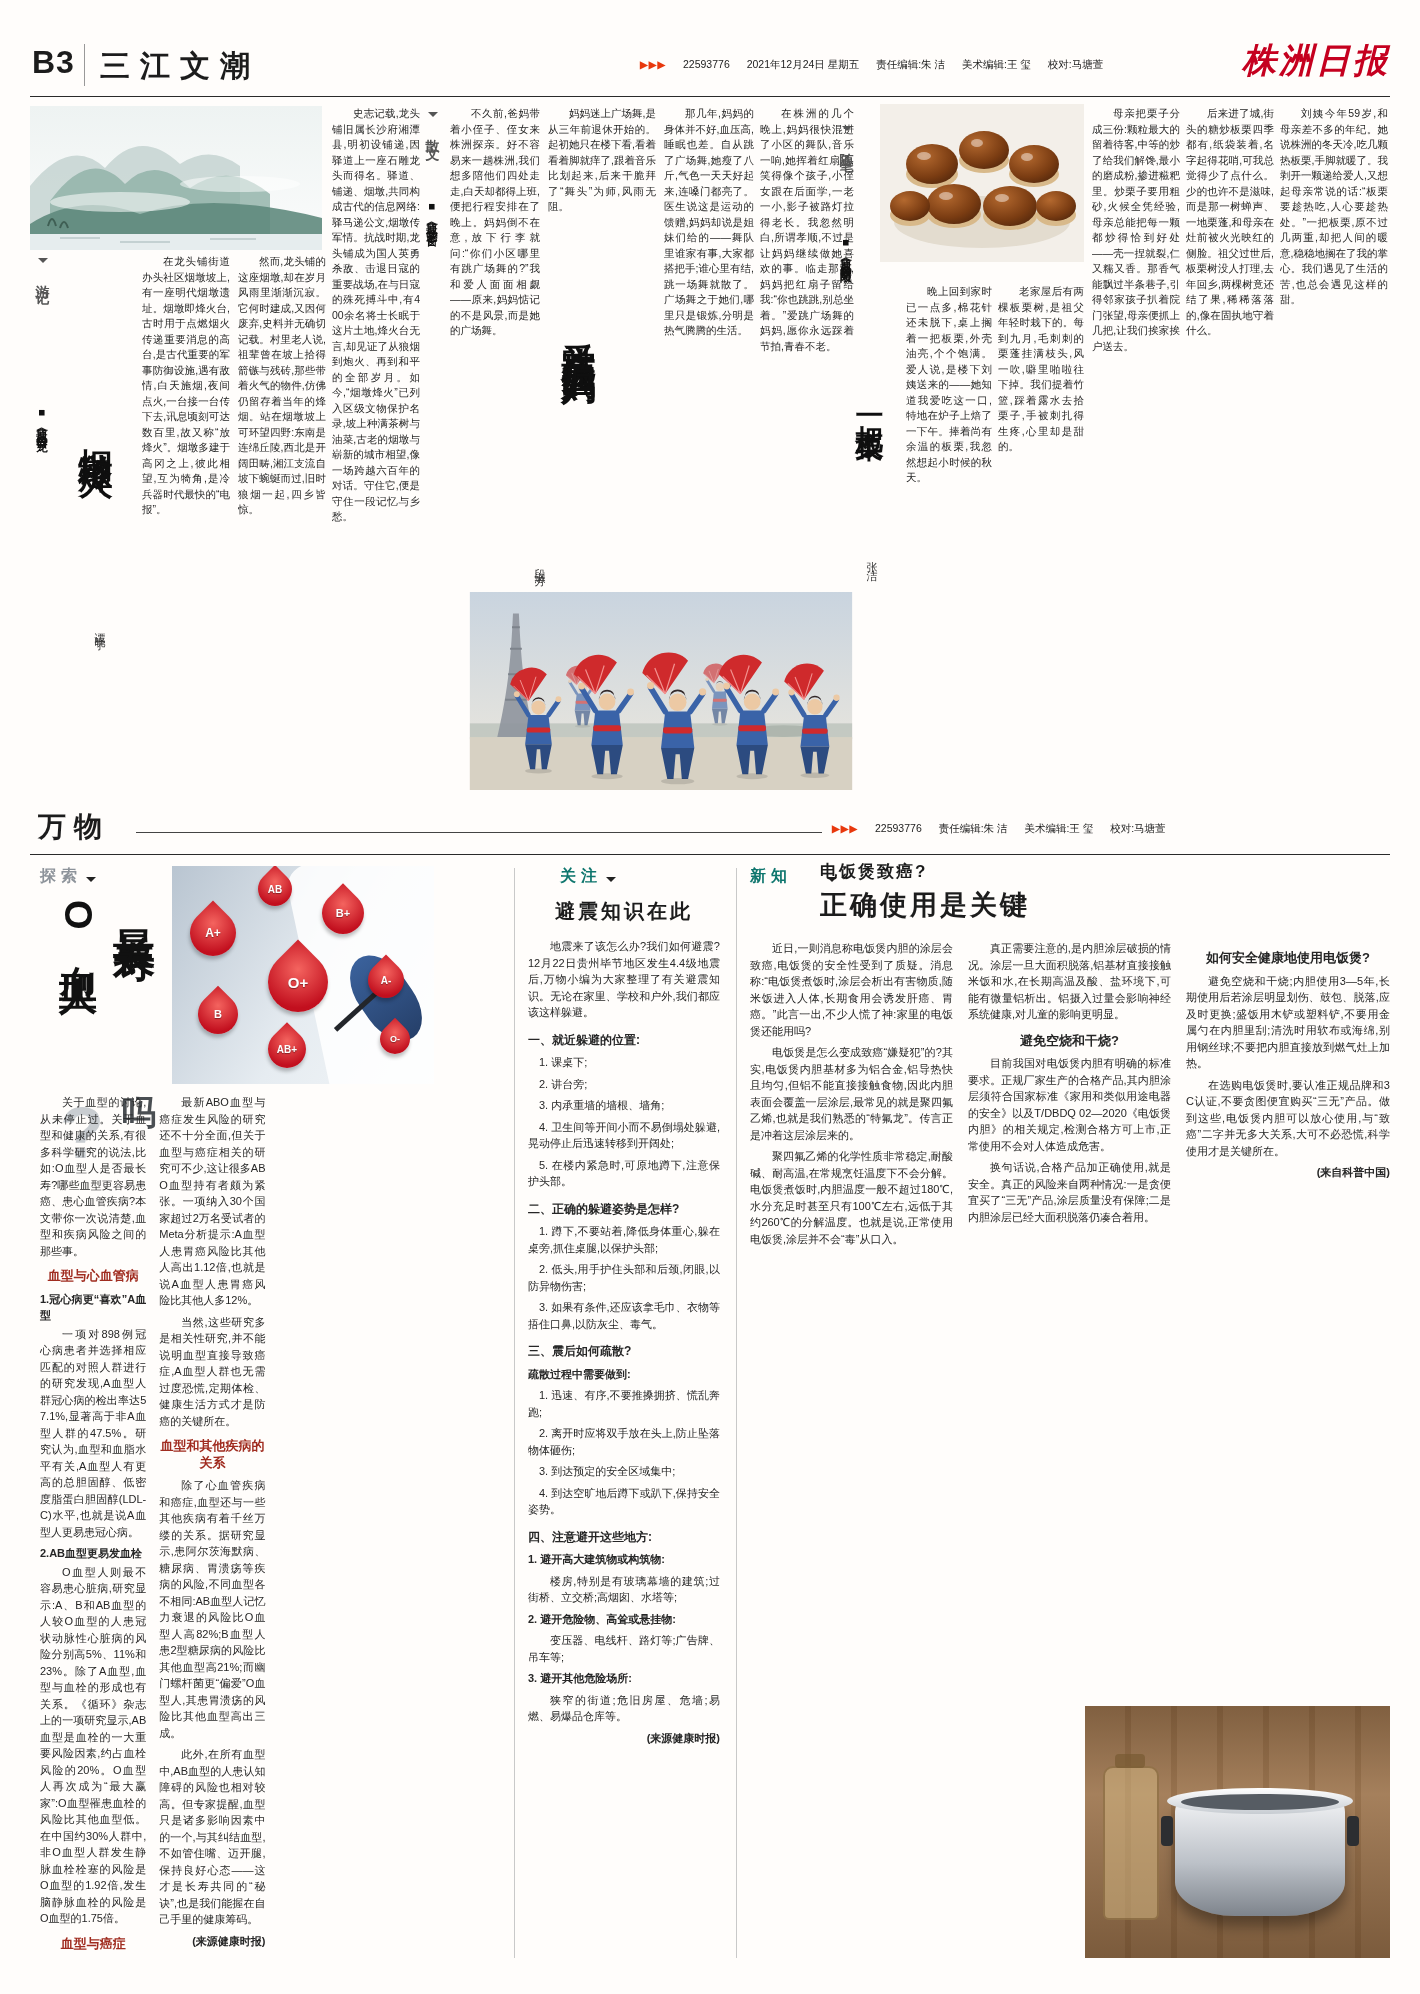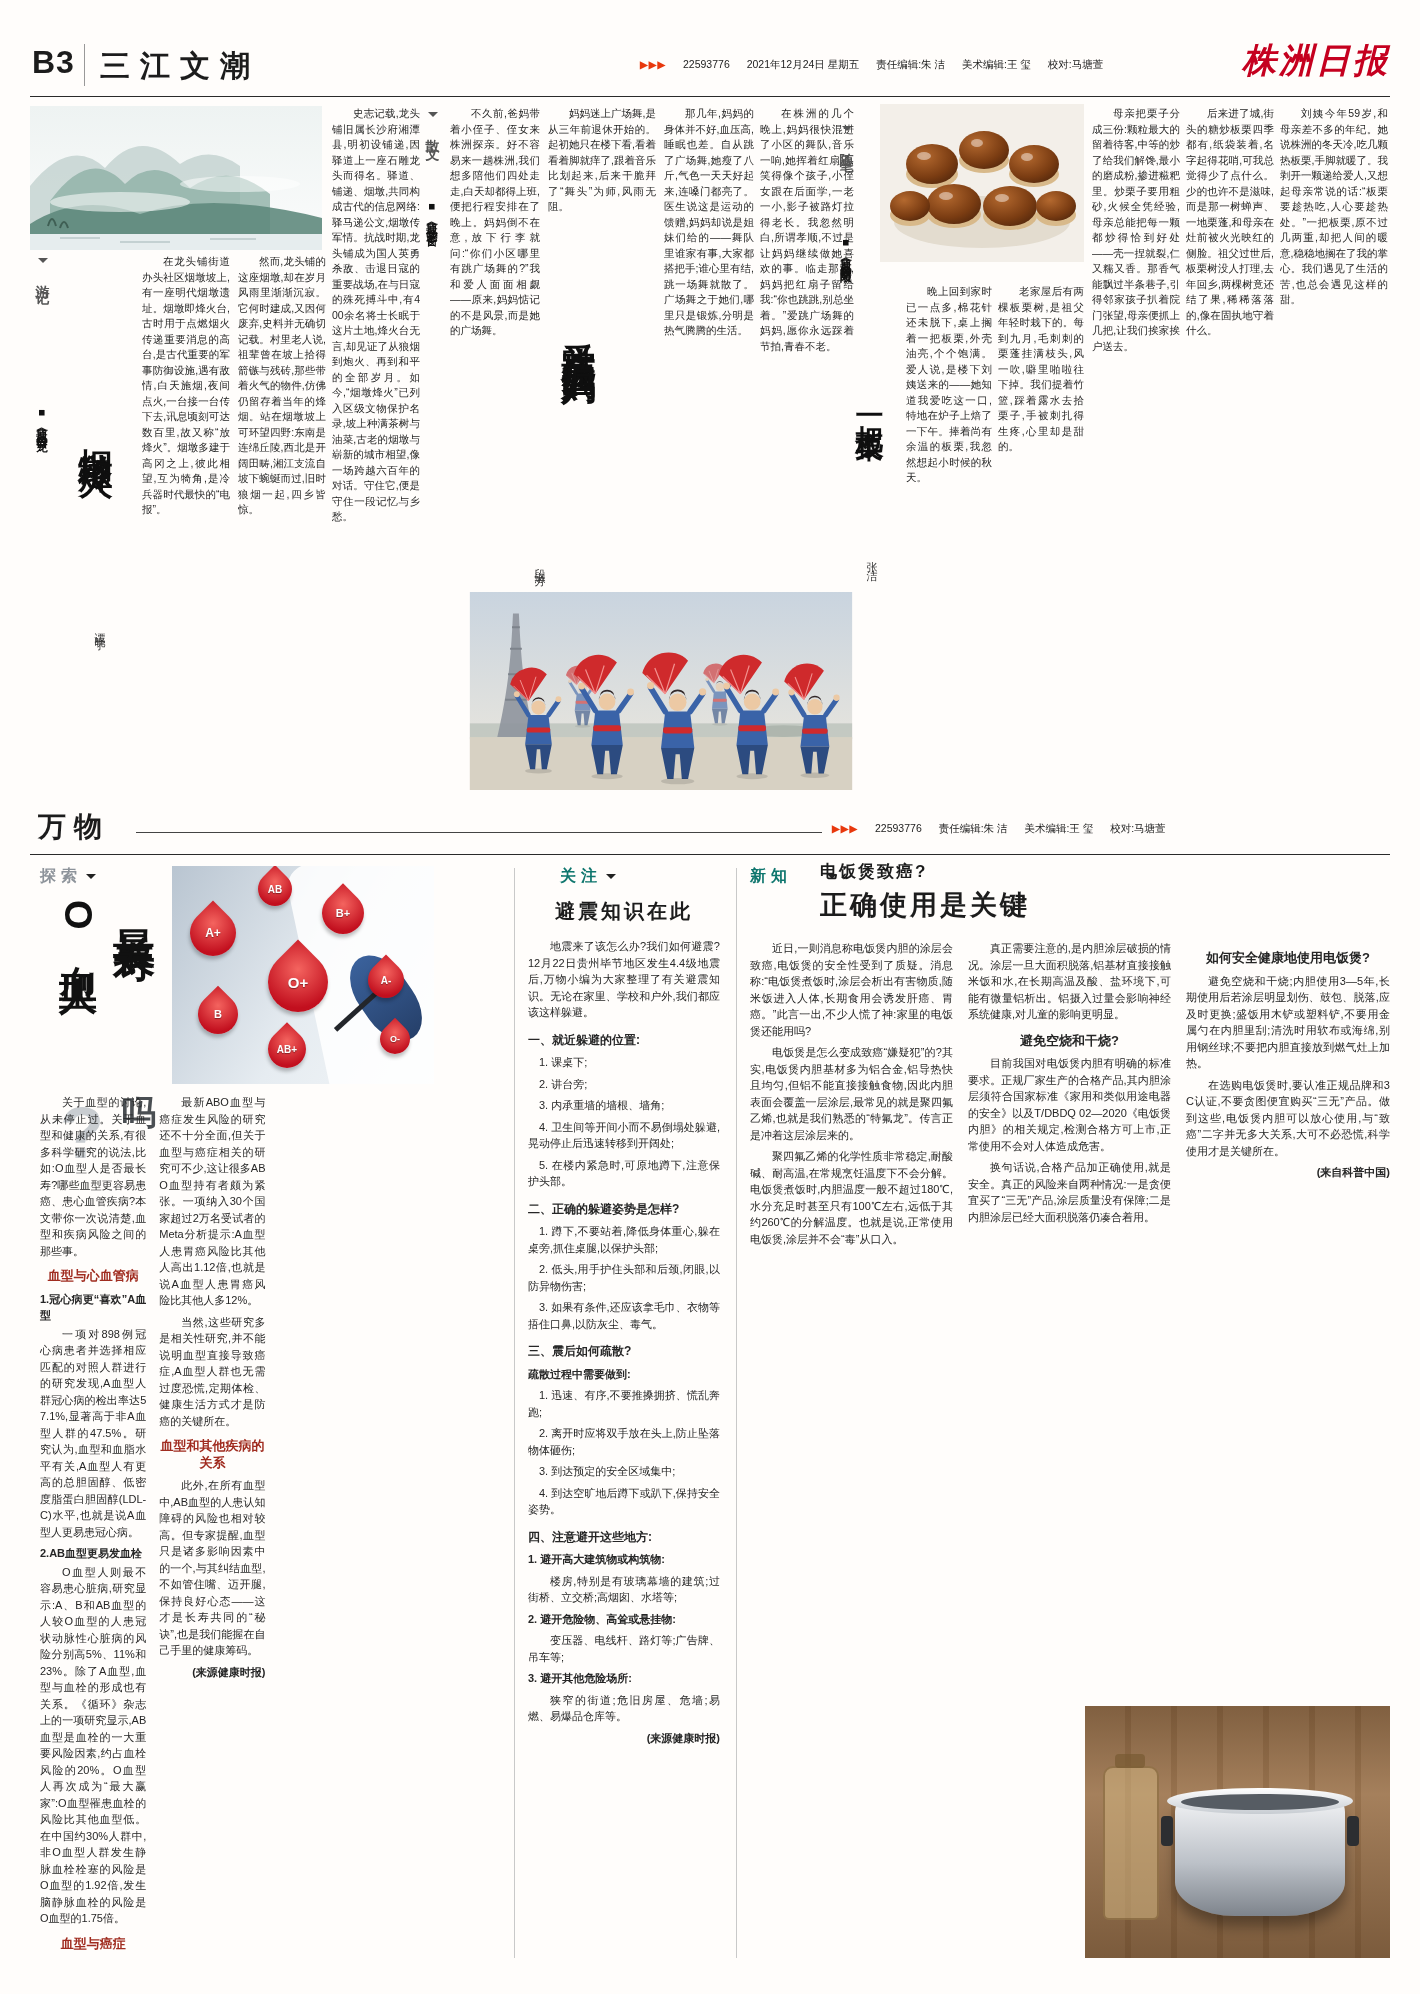--- a/index.html
+++ b/index.html
@@ -19,21 +19,21 @@
   .tri-down{width:0;height:0;border:5px solid transparent;border-top-color:#555;margin-bottom:6px;}
   .vtag{writing-mode:vertical-rl;font-size:14px;color:#555;letter-spacing:6px;font-weight:bold;}
   .vsource{writing-mode:vertical-rl;font-size:11.5px;font-weight:bold;color:#111;letter-spacing:2px;}
   .vtitle{position:absolute;writing-mode:vertical-rl;font-weight:bold;color:#0f0f0f;}
   .serif{font-family:"Liberation Serif",serif;}
   .vauthor{writing-mode:vertical-rl;font-size:11px;color:#333;letter-spacing:3px;}
   .article-col{position:absolute;font-size:10.5px;line-height:15.5px;text-align:justify;
                color:#262626;overflow:hidden;text-indent:2em;word-break:break-all;}
   .photo{position:absolute;overflow:hidden;}
   
-  .htag{position:absolute;font-size:16px;font-weight:bold;letter-spacing:5px;display:flex;align-items:center;}
+  .htag{position:absolute;font-size:16px;font-weight:bold;letter-spacing:5px;display:flex;align-items:flex-end;}
   .htag .caret{width:0;height:0;border:5px solid transparent;border-top-color:#222;margin-left:4px;margin-top:5px;}
   .tag-gray{color:#8d939a;}
   .tag-red{color:#0f766e;}
   .flowtext{font-size:11px;line-height:16.5px;text-align:justify;color:#262626;word-break:break-all;}
   .flowtext p{margin:0 0 5px;text-indent:2em;}
   .b-sub{color:#a02c20;font-weight:bold;text-align:center;font-size:13px;margin:9px 0 6px;}
   .b-lead{font-weight:bold;text-indent:0 !important;margin:5px 0 2px !important;}
   .src{text-align:right;font-weight:bold;text-indent:0 !important;}
   .q-title{position:absolute;font-size:20px;font-weight:bold;text-align:center;letter-spacing:3px;}
   .q-head{font-weight:bold;font-size:12px;margin:11px 0 6px;}
@@ -292,20 +292,21 @@
     <p>关于血型的讨论,从未停止过。关于血型和健康的关系,有很多科学研究的说法,比如:O血型人是否最长寿?哪些血型更容易患癌、患心血管疾病?本文带你一次说清楚,血型和疾病风险之间的那些事。</p>
     <div class="b-sub">血型与心血管病</div>
     <p class="b-lead">1.冠心病更“喜欢”A血型</p>
     <p>一项对898例冠心病患者并选择相应匹配的对照人群进行的研究发现,A血型人群冠心病的检出率达57.1%,显著高于非A血型人群的47.5%。研究认为,血型和血脂水平有关,A血型人有更高的总胆固醇、低密度脂蛋白胆固醇(LDL-C)水平,也就是说A血型人更易患冠心病。</p>
     <p class="b-lead">2.AB血型更易发血栓</p>
     <p>O血型人则最不容易患心脏病,研究显示:A、B和AB血型的人较O血型的人患冠状动脉性心脏病的风险分别高5%、11%和23%。除了A血型,血型与血栓的形成也有关系。《循环》杂志上的一项研究显示,AB血型是血栓的一大重要风险因素,约占血栓风险的20%。O血型人再次成为“最大赢家”:O血型罹患血栓的风险比其他血型低。在中国约30%人群中,非O血型人群发生静脉血栓栓塞的风险是O血型的1.92倍,发生脑静脉血栓的风险是O血型的1.75倍。</p>
     <div class="b-sub">血型与癌症</div>
     <p>最新ABO血型与癌症发生风险的研究还不十分全面,但关于血型与癌症相关的研究可不少,这让很多ABO血型持有者颇为紧张。一项纳入30个国家超过2万名受试者的Meta分析提示:A血型人患胃癌风险比其他人高出1.12倍,也就是说A血型人患胃癌风险比其他人多12%。</p>
     <p>当然,这些研究多是相关性研究,并不能说明血型直接导致癌症,A血型人群也无需过度恐慌,定期体检、健康生活方式才是防癌的关键所在。</p>
     <div class="b-sub">血型和其他疾病的关系</div>
+    <p>除了心血管疾病和癌症,血型还与一些其他疾病有着千丝万缕的关系。据研究显示,患阿尔茨海默病、糖尿病、胃溃疡等疾病的风险,不同血型各不相同:AB血型人记忆力衰退的风险比O血型人高82%;B血型人患2型糖尿病的风险比其他血型高21%;而幽门螺杆菌更“偏爱”O血型人,其患胃溃疡的风险比其他血型高出三成。</p>
     <p>此外,在所有血型中,AB血型的人患认知障碍的风险也相对较高。但专家提醒,血型只是诸多影响因素中的一个,与其纠结血型,不如管住嘴、迈开腿,保持良好心态——这才是长寿共同的“秘诀”,也是我们能握在自己手里的健康筹码。</p>
     <p class="src">(来源健康时报)</p>
   </div>
 
   <div class="htag tag-red" style="left:560px;top:866px;">
     <span>关注</span>
     <span class="caret"></span>
   </div>
   <div class="q-title" style="left:528px;top:898px;width:192px;">避震知识在此</div>
   <div class="abs flowtext" style="left:528px;top:938px;width:192px;height:1020px;overflow:hidden;">

